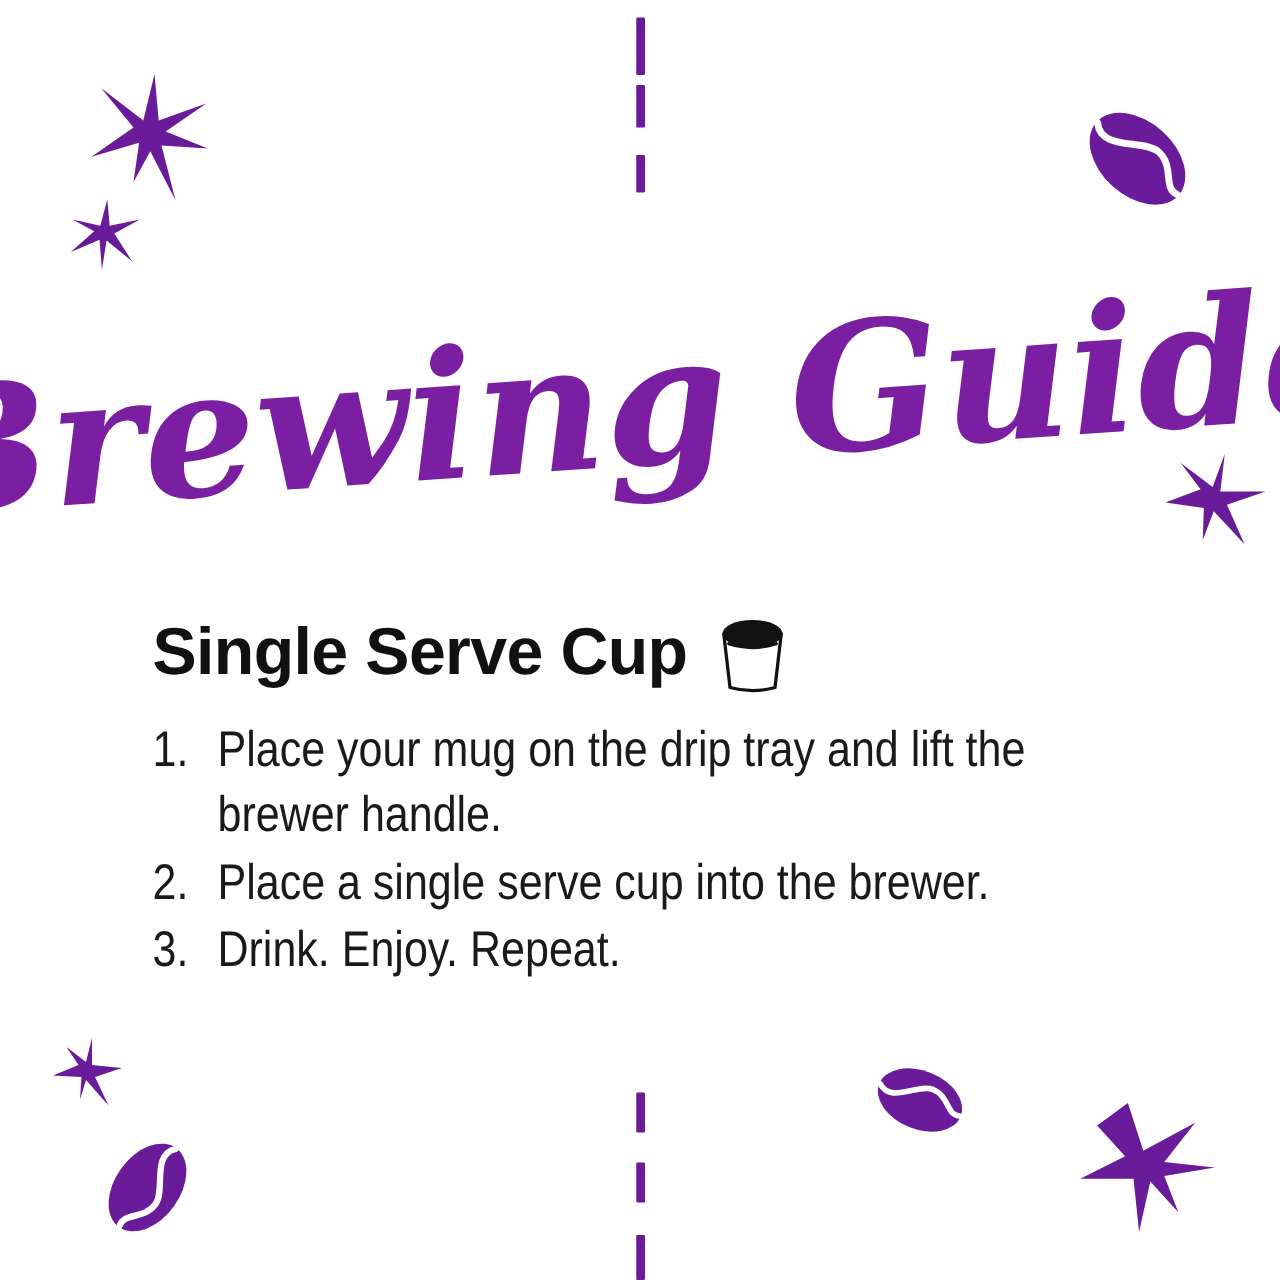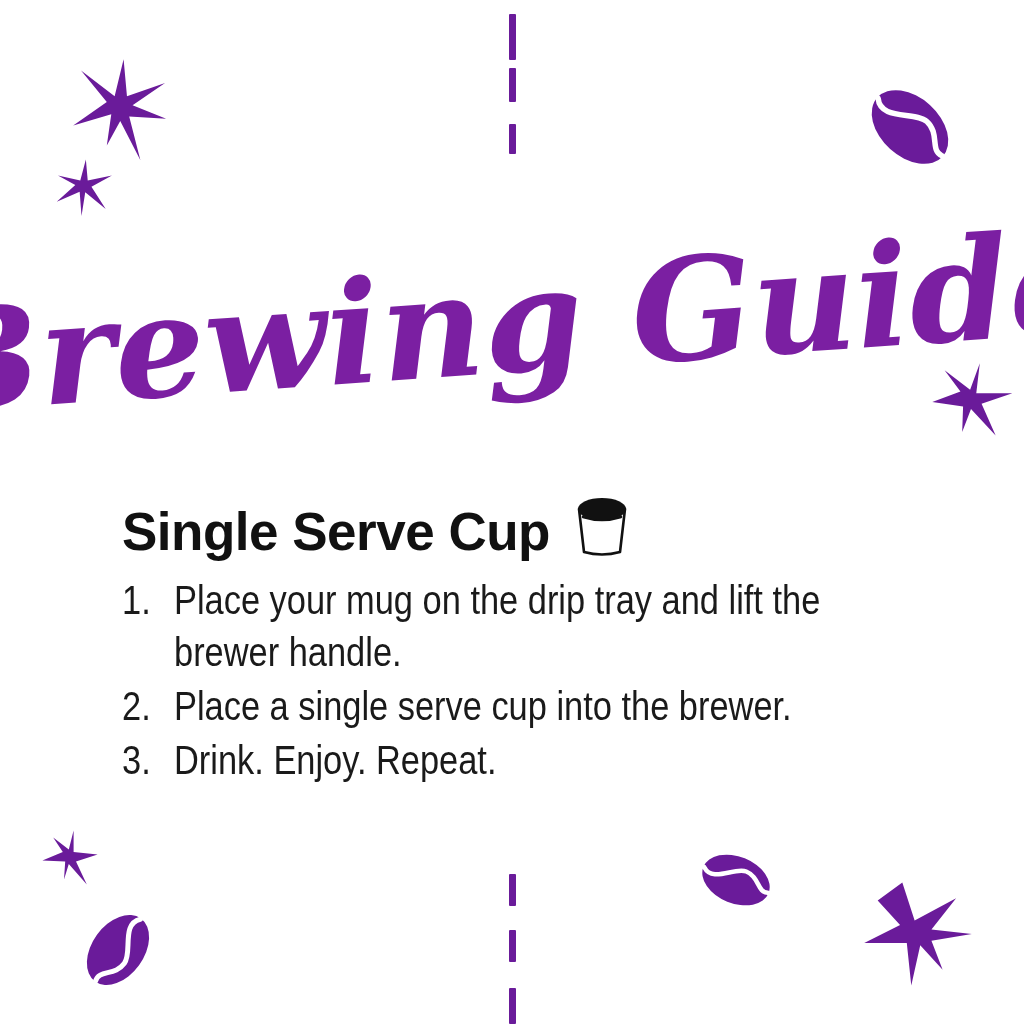--- a/index.html
+++ b/index.html
@@ -57,21 +57,21 @@
 
   
   #content {
     position: absolute;
     left: 122px;
     top: 494px;
     width: 830px;
   }
   #heading-row {
     display: flex;
-    align-items: flex-end;
+    align-items: flex-start;
     gap: 22px;
     height: 66px;
   }
   #heading-text {
     font-family: "Liberation Sans", sans-serif;
     font-weight: 700;
     font-size: 53px;
     line-height: 56px;
     letter-spacing: -0.5px;
     color: #111111;

